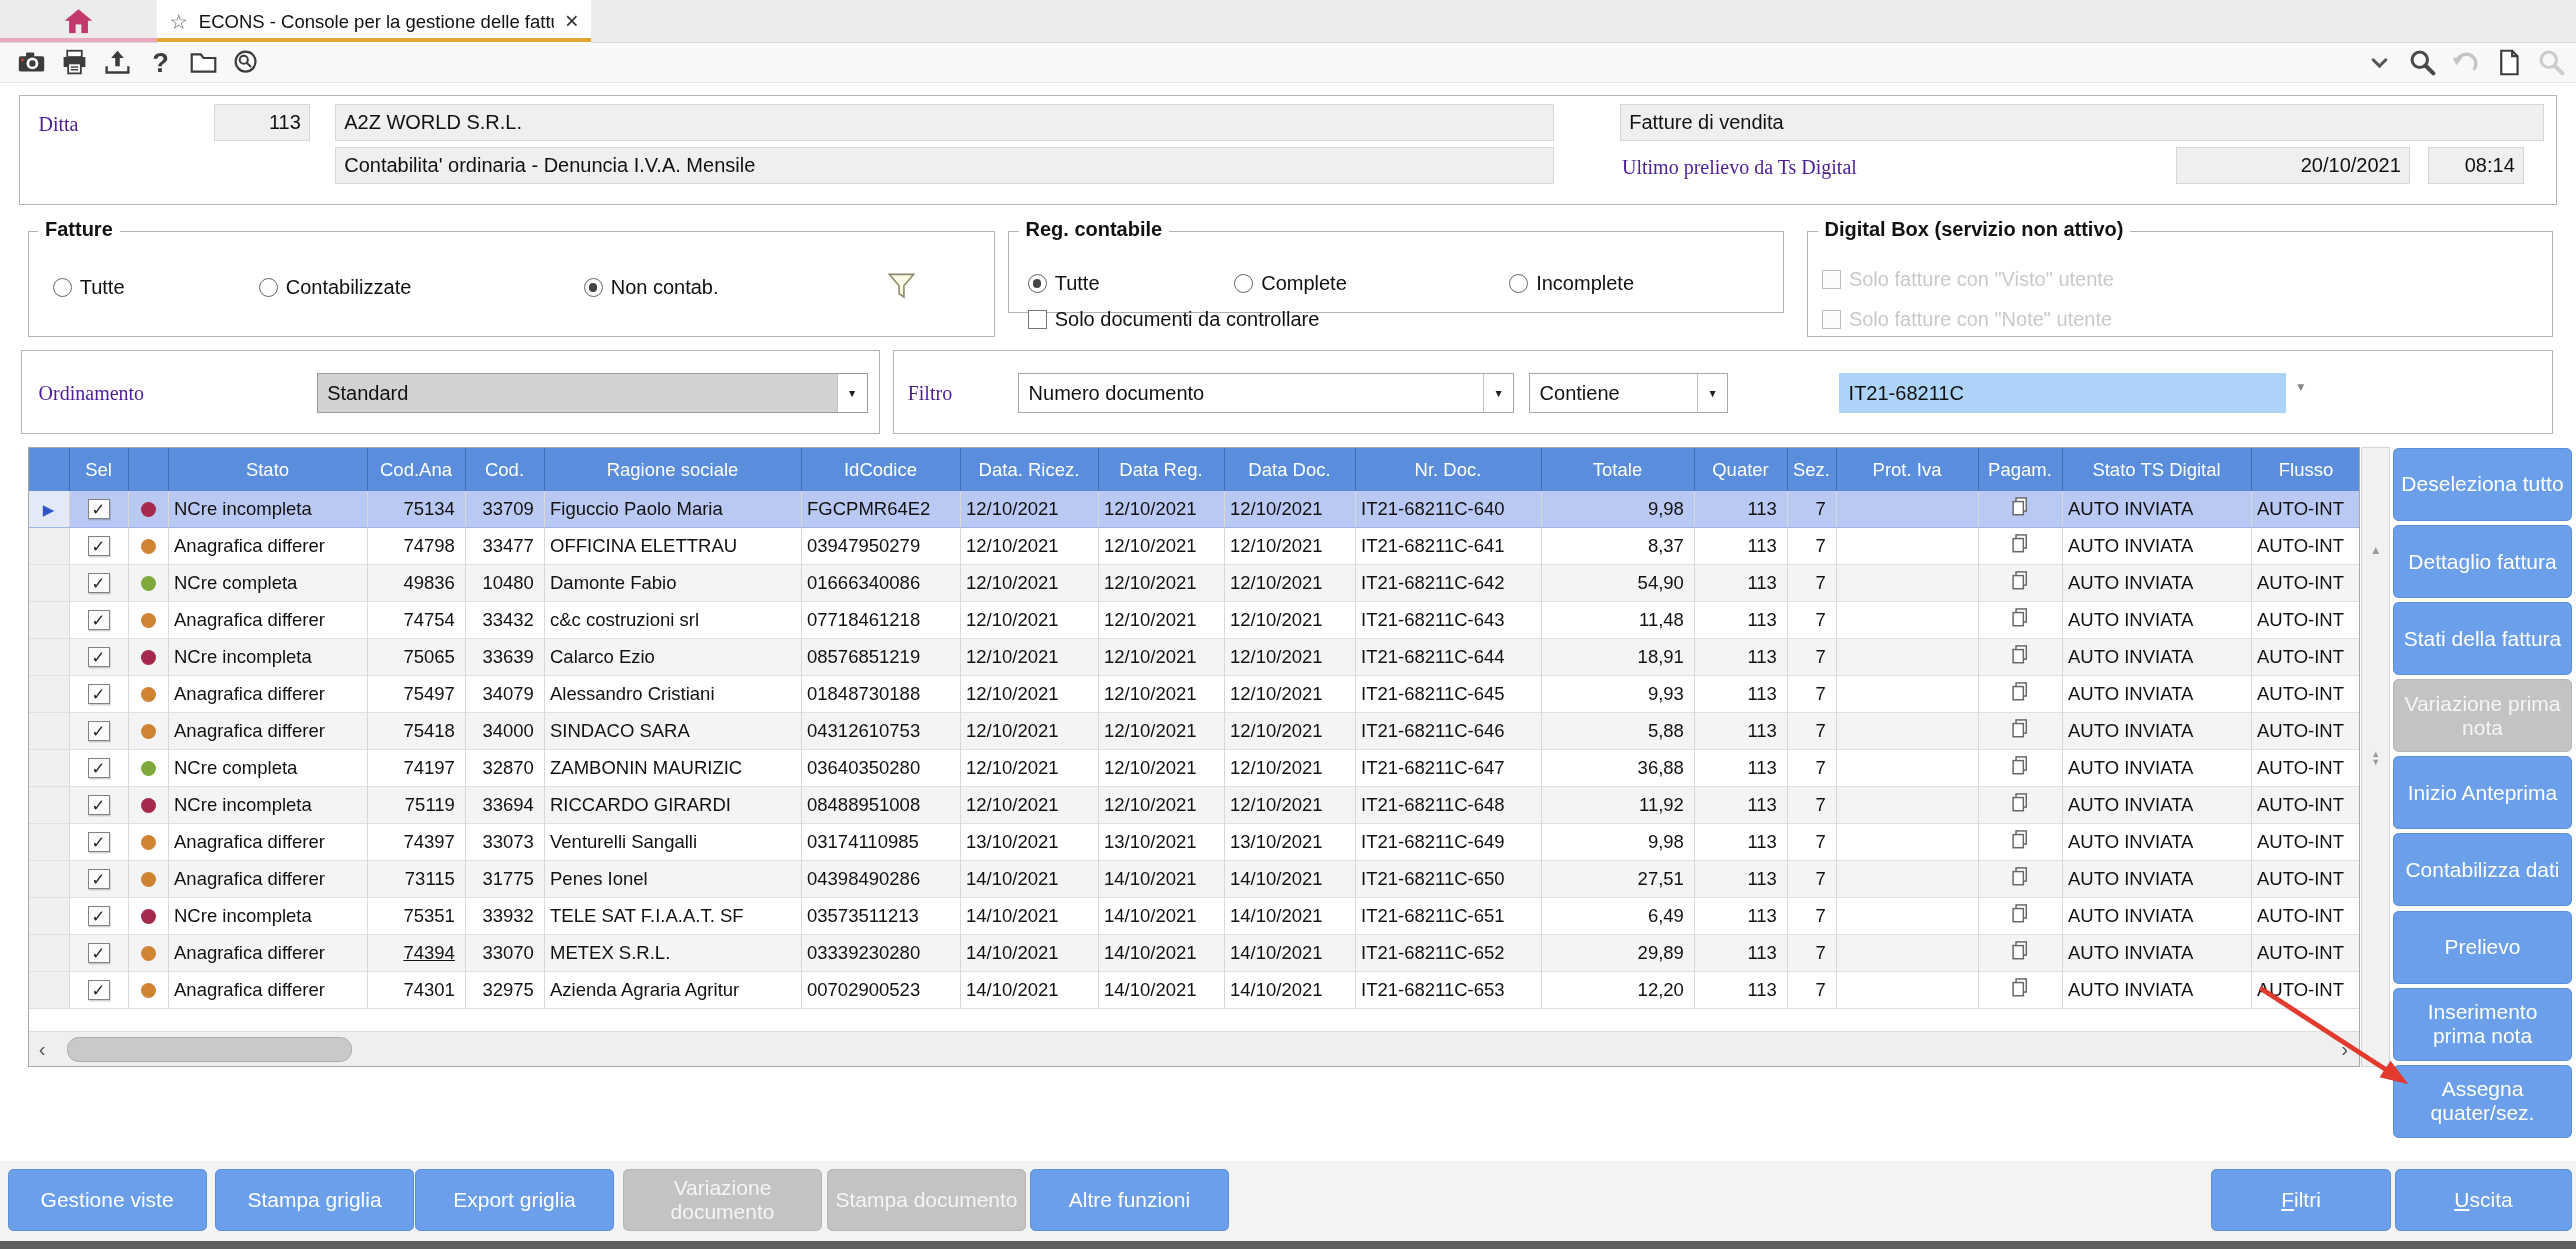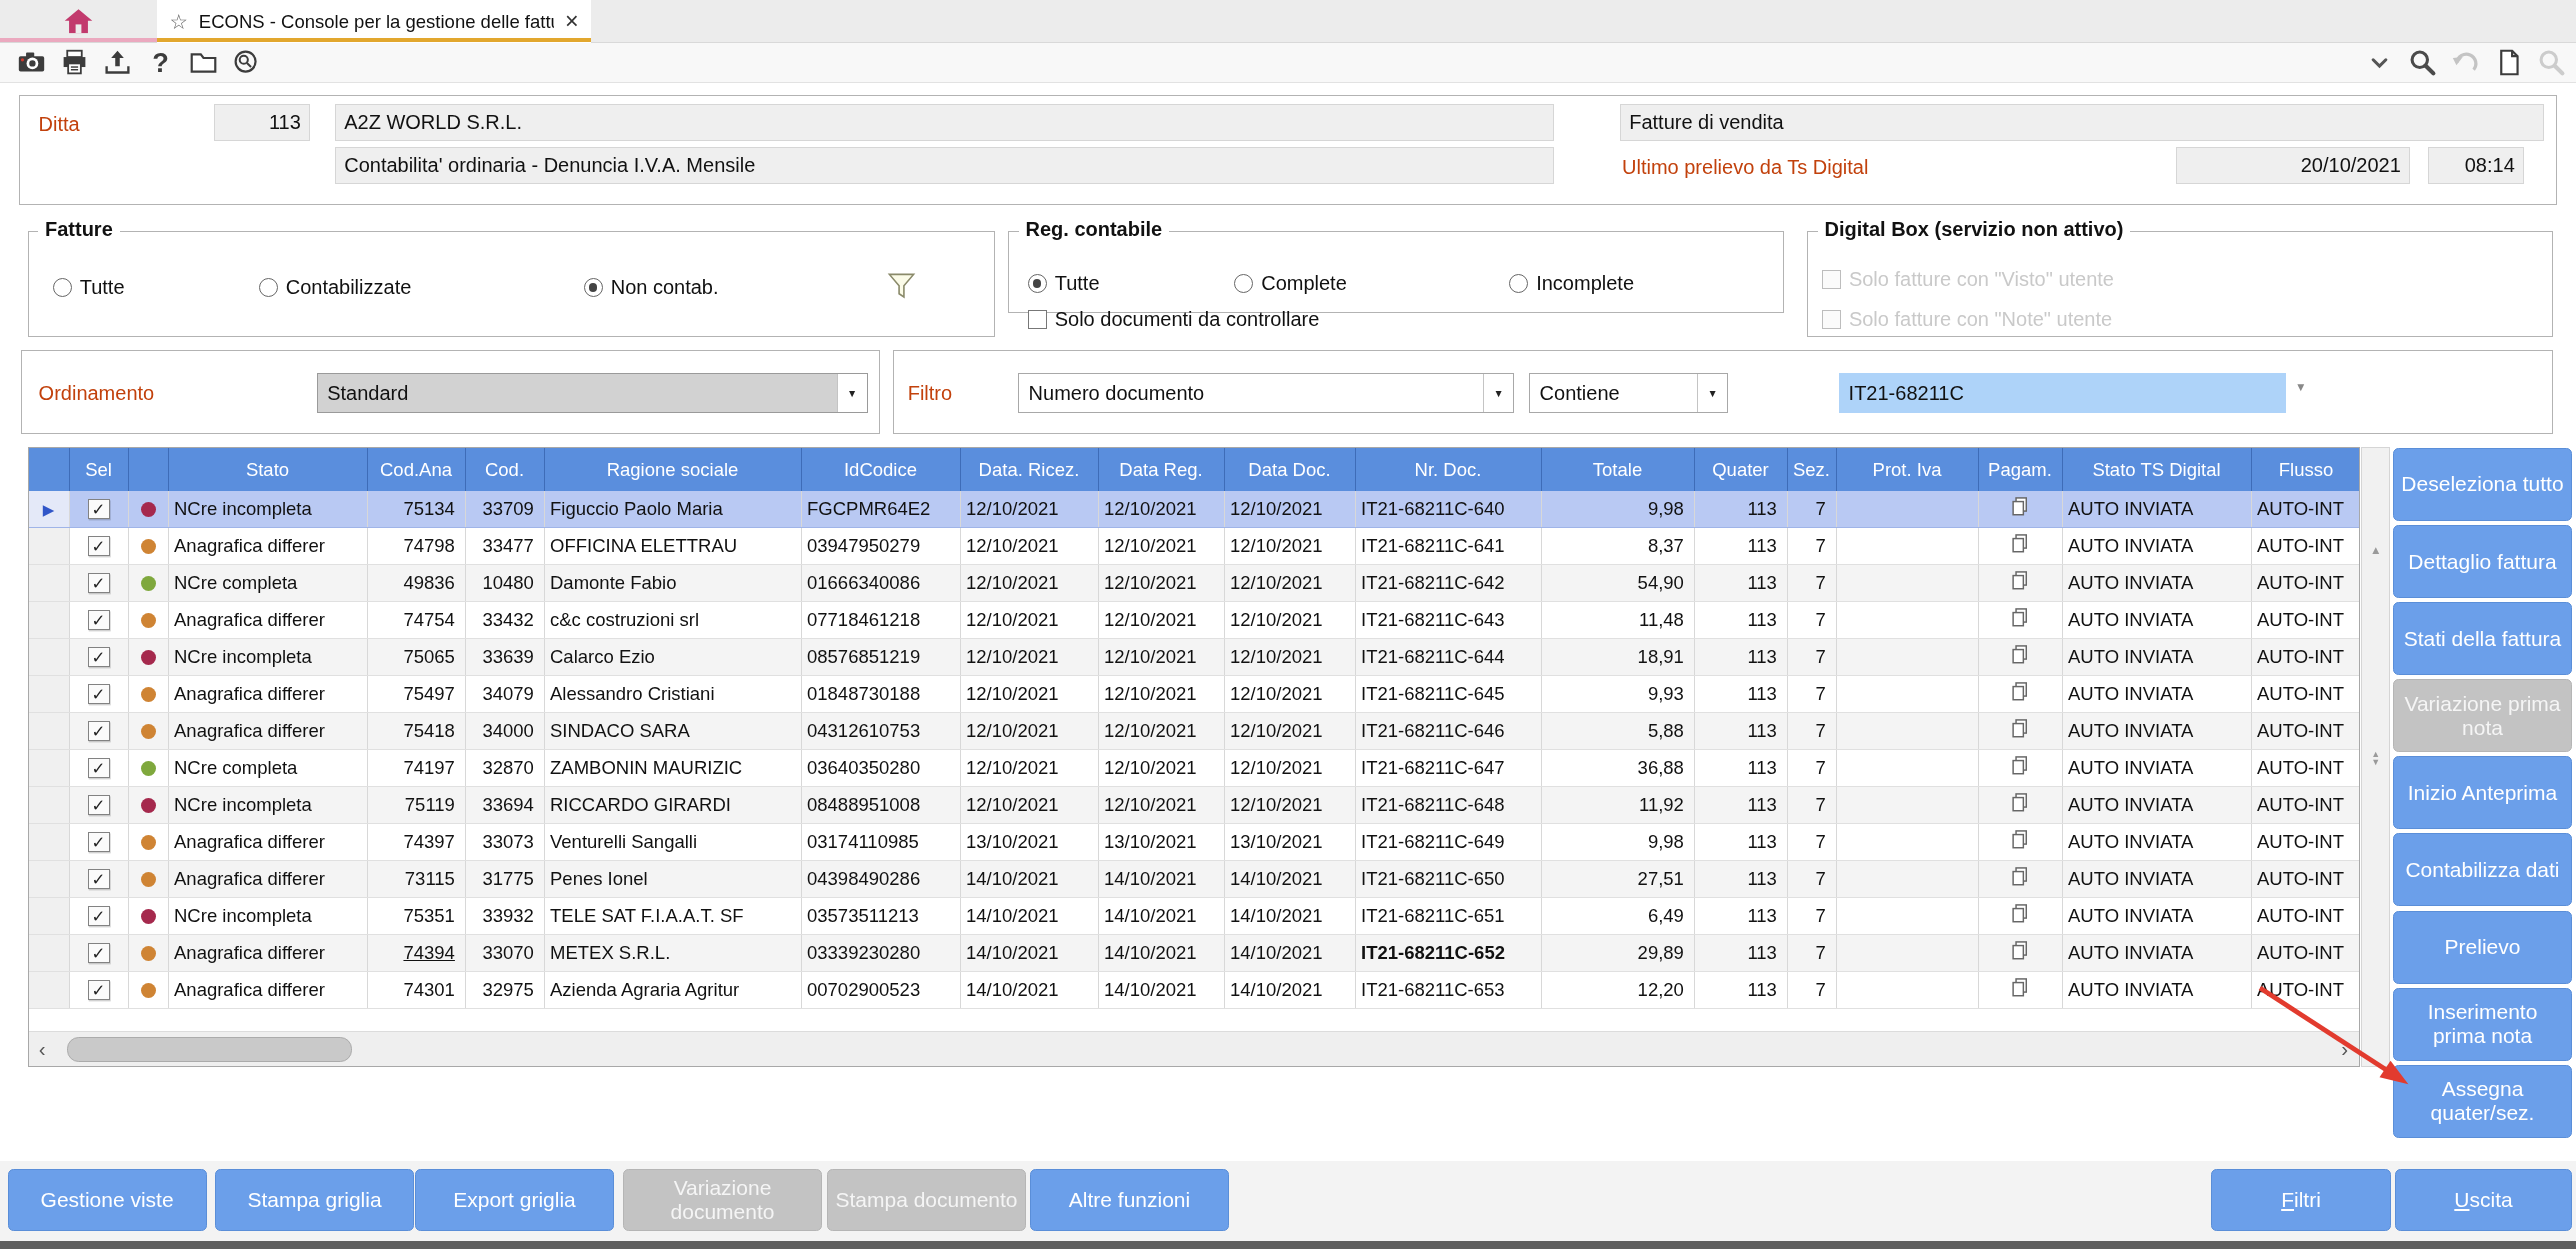--- a/index.html
+++ b/index.html
@@ -19,21 +19,21 @@
   .glyph-close{font-size:23.4px;color:#333;line-height:1;}
   
   .toolbar{left:0;top:43px;width:2576px;height:40px;background:#f8f8f8;border-bottom:0.7px solid #e2e2e2;}
   .ticon-row{display:flex;align-items:center;gap:11px;}
   .ticon{width:32px;height:32px;display:inline-flex;align-items:center;justify-content:center;}
   .ticon svg{width:29px;height:29px;}
   
   .field{background:#efefef;border:0.7px solid #d6d6d6;display:flex;align-items:center;
          padding:0 8.2px;font-size:20px;color:#111;white-space:nowrap;overflow:hidden;}
   .field.r{justify-content:flex-end;}
-  .lbl{font-size:20px;color:#c2410c;white-space:nowrap;}
+  .lbl{font-size:20px;color:#4c1d95;white-space:nowrap;font-family:Liberation Serif, serif;}
   .gbox{border:0.7px solid #b3b3b3;background:#fff;}
   .gtitle{position:absolute;top:-13.7px;left:9.6px;background:#fff;padding:0 6.9px;
           font-weight:bold;font-size:20px;white-space:nowrap;}
   .ritem{position:absolute;display:flex;align-items:center;gap:8.2px;}
   .radio{width:19px;height:19px;border:1.4px solid #666;border-radius:50%;background:#fff;
          display:inline-flex;align-items:center;justify-content:center;box-sizing:border-box;flex:none;}
   .radio .rdot{width:8.2px;height:8.2px;border-radius:50%;background:#444;}
   .cbsq{width:19px;height:19px;border:1.4px solid #777;background:#fff;box-sizing:border-box;flex:none;}
   .cbsq.dis{border-color:#bdbdbd;background:#fbfbfb;}
   .rlbl{font-size:20px;white-space:nowrap;}
@@ -673,21 +673,21 @@
           <span class="statdot" style="background: rgb(207, 132, 52);"></span>
         </div>
         <div class="gcell" style="width: 199px;">Anagrafica differer</div>
         <div class="gcell right" style="width: 98px; text-decoration: underline;">74394</div>
         <div class="gcell right" style="width: 79px;">33070</div>
         <div class="gcell" style="width: 257px;">METEX S.R.L.</div>
         <div class="gcell" style="width: 159px;">03339230280</div>
         <div class="gcell" style="width: 138px;">14/10/2021</div>
         <div class="gcell" style="width: 126px;">14/10/2021</div>
         <div class="gcell" style="width: 131px;">14/10/2021</div>
-        <div class="gcell" style="width: 186px; font-weight: bold;">IT21-68211C-652</div>
+        <div class="gcell" style="width: 186px;">IT21-68211C-652</div>
         <div class="gcell right" style="width: 153px;">29,89</div>
         <div class="gcell right" style="width: 93px;">113</div>
         <div class="gcell right" style="width: 49px;">7</div>
         <div class="gcell" style="width: 142px;"></div>
         <div class="gcell center" style="width: 84px;">
           <span class="pagicon"><svg viewBox="0 0 32 32">
               <rect x="11" y="4" width="14" height="18" fill="#fff" stroke="#666" stroke-width="2"></rect>
               <rect x="7" y="9" width="14" height="18" fill="#fff" stroke="#666" stroke-width="2"></rect>
             </svg></span>
         </div>

